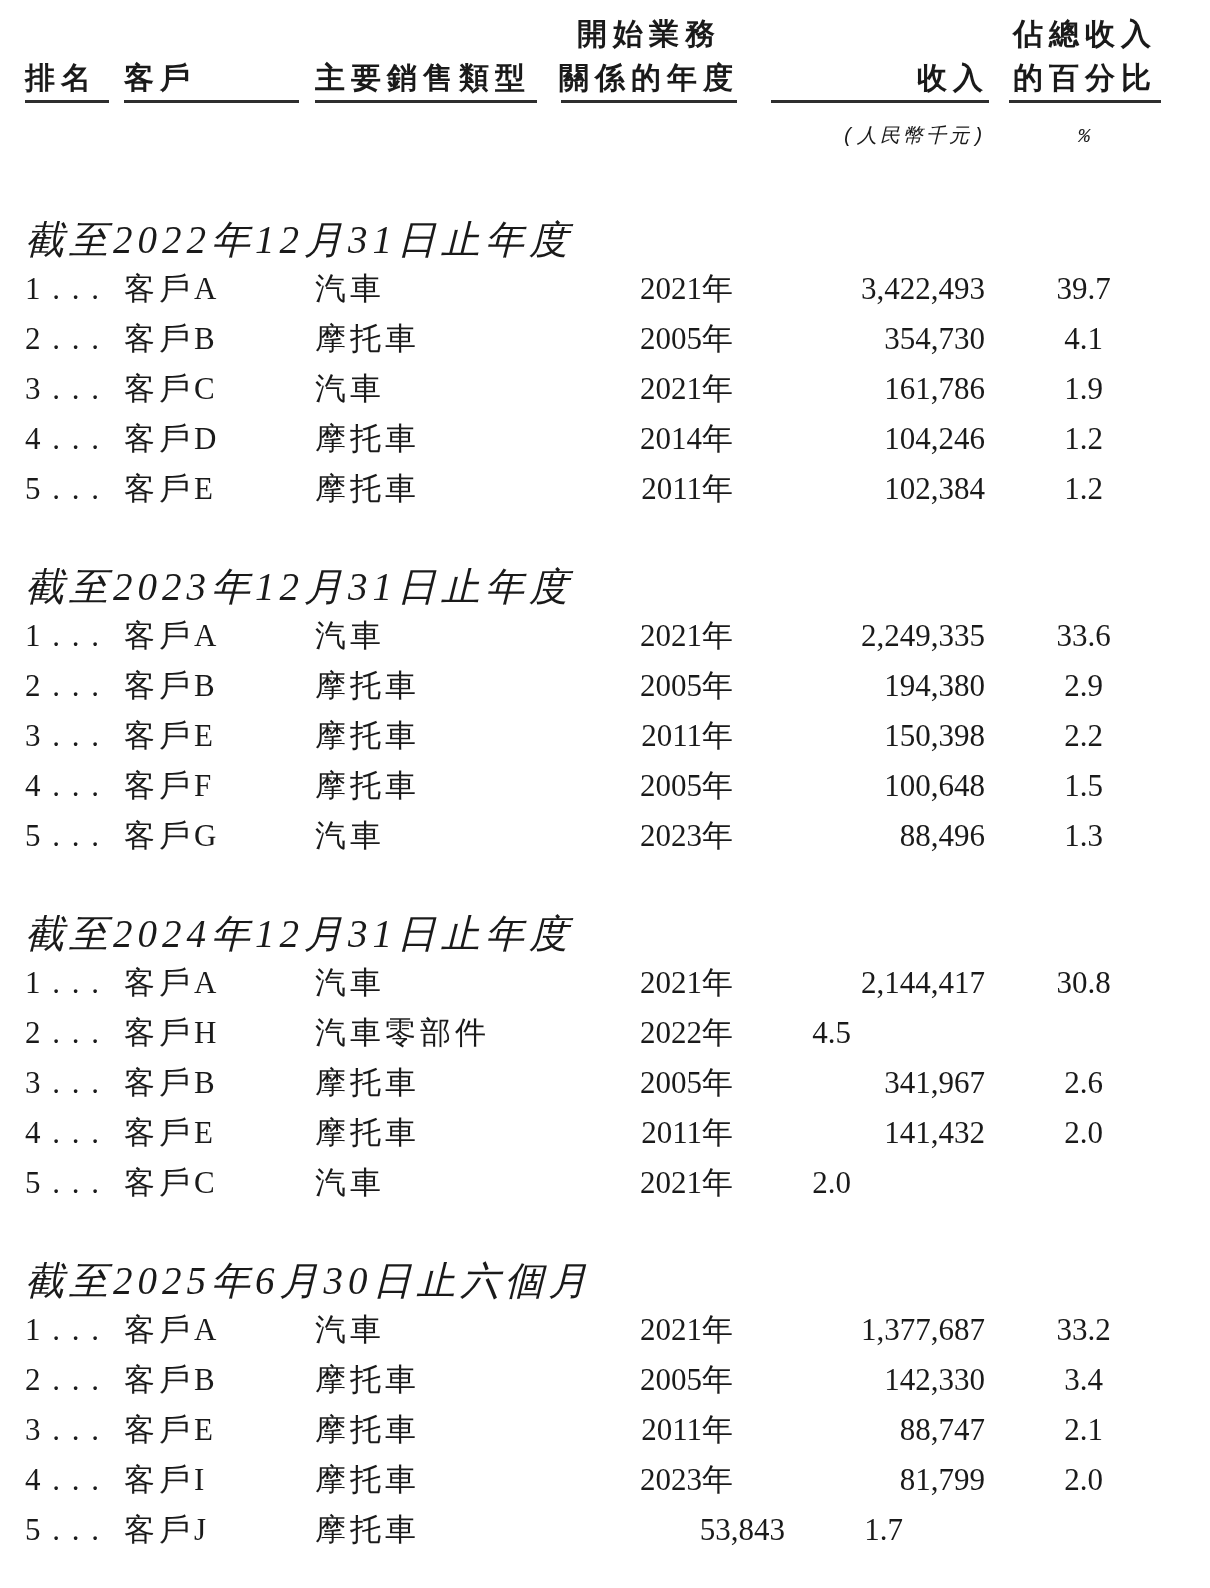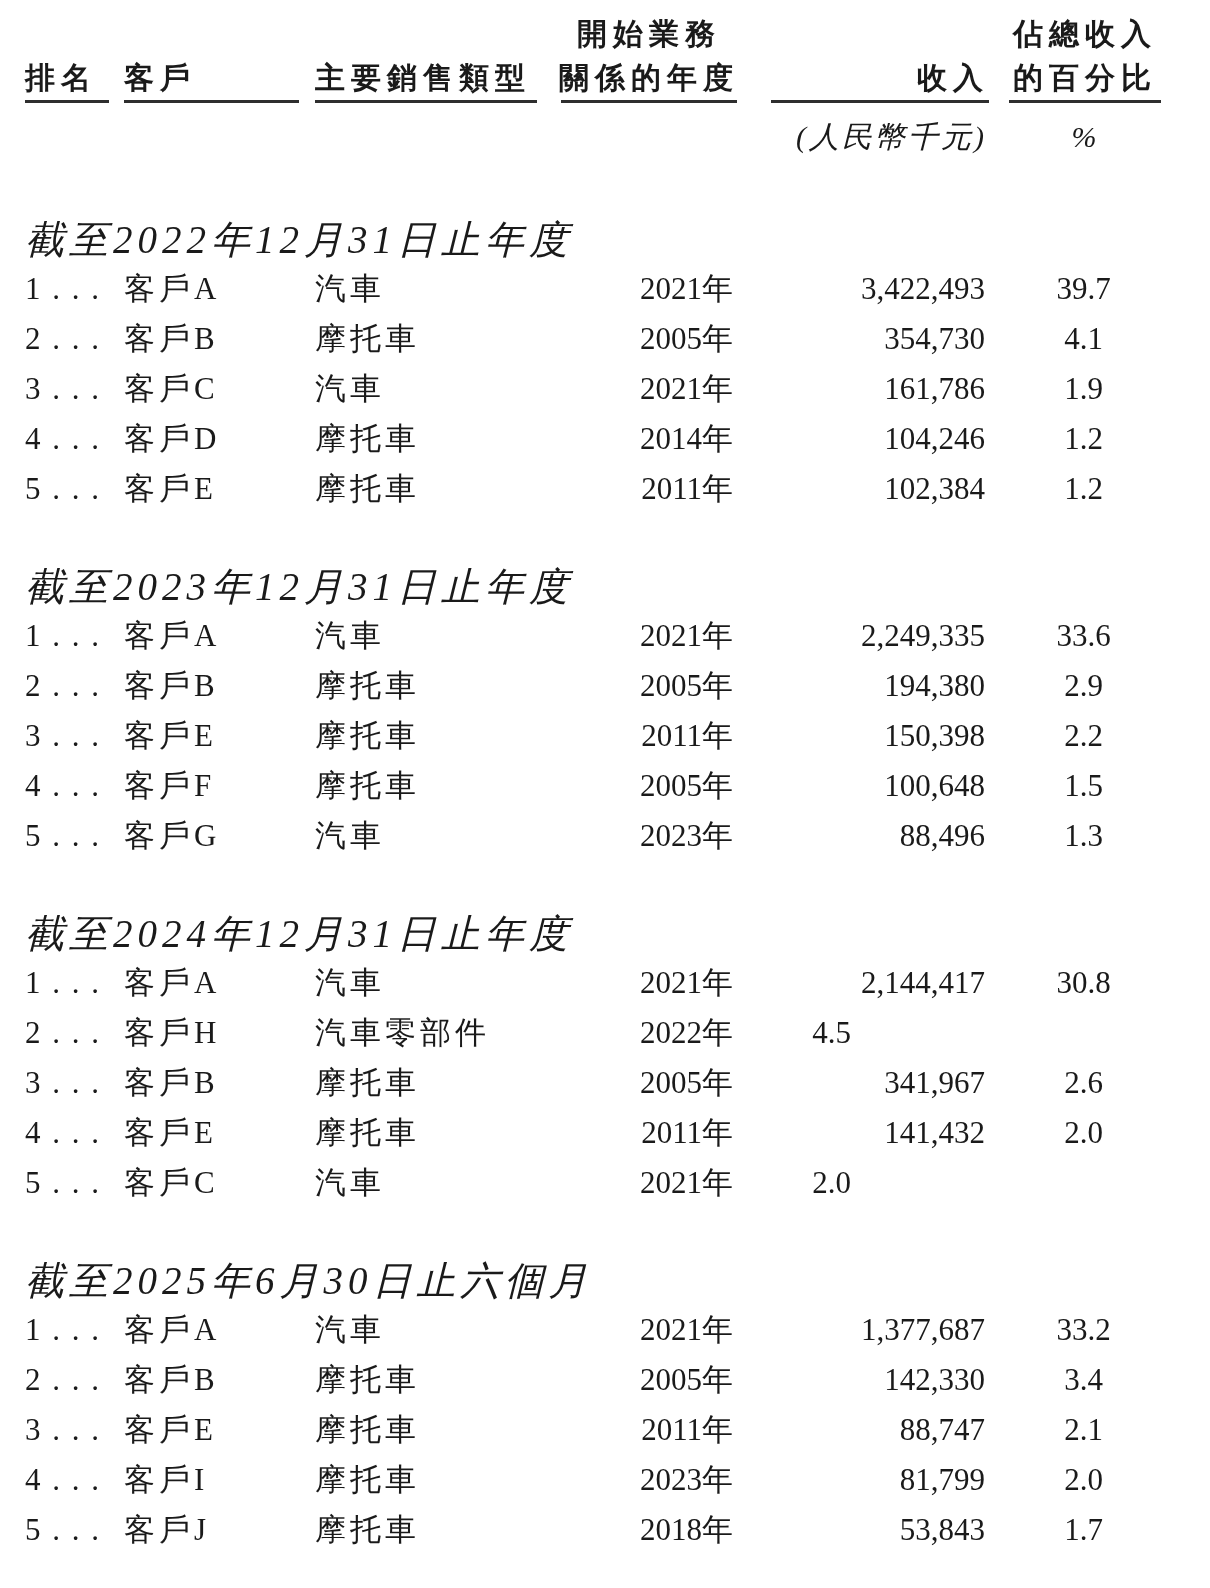--- a/index.html
+++ b/index.html
@@ -42,21 +42,22 @@
     letter-spacing: 6px;
     white-space: nowrap;
   }
 
   
   .units-row {
     margin-top: 11px;
     height: 46px;
     line-height: 46px;
     font-style: italic;
-    font-size: 30px;
+    font-size: 20px;
+    font-family: Liberation Mono, monospace;
   }
   .units-row .c5 { letter-spacing: 3px; padding-right: 2px; }
   .units-row .c6 { padding-right: 2px; }
 
   
   .section { margin-top: 49px; }
   .section.first { margin-top: 56px; }
   .section-heading {
     height: 48px;
     line-height: 48px;
@@ -273,20 +274,19 @@
           <div class="c2 cjk">客戶I</div>
           <div class="c3 cjk">摩托車</div>
           <div class="c4">2023年</div>
           <div class="c5">81,799</div>
           <div class="c6">2.0</div>
         </div>
         <div class="row">
           <div class="c1 rank">5 . . .</div>
           <div class="c2 cjk">客戶J</div>
           <div class="c3 cjk">摩托車</div>
-          <div class="c4">2018年</div>
           <div class="c5">53,843</div>
           <div class="c6">1.7</div>
         </div>
       </div>
     </div>
 
 </div>
 
 </body></html>

